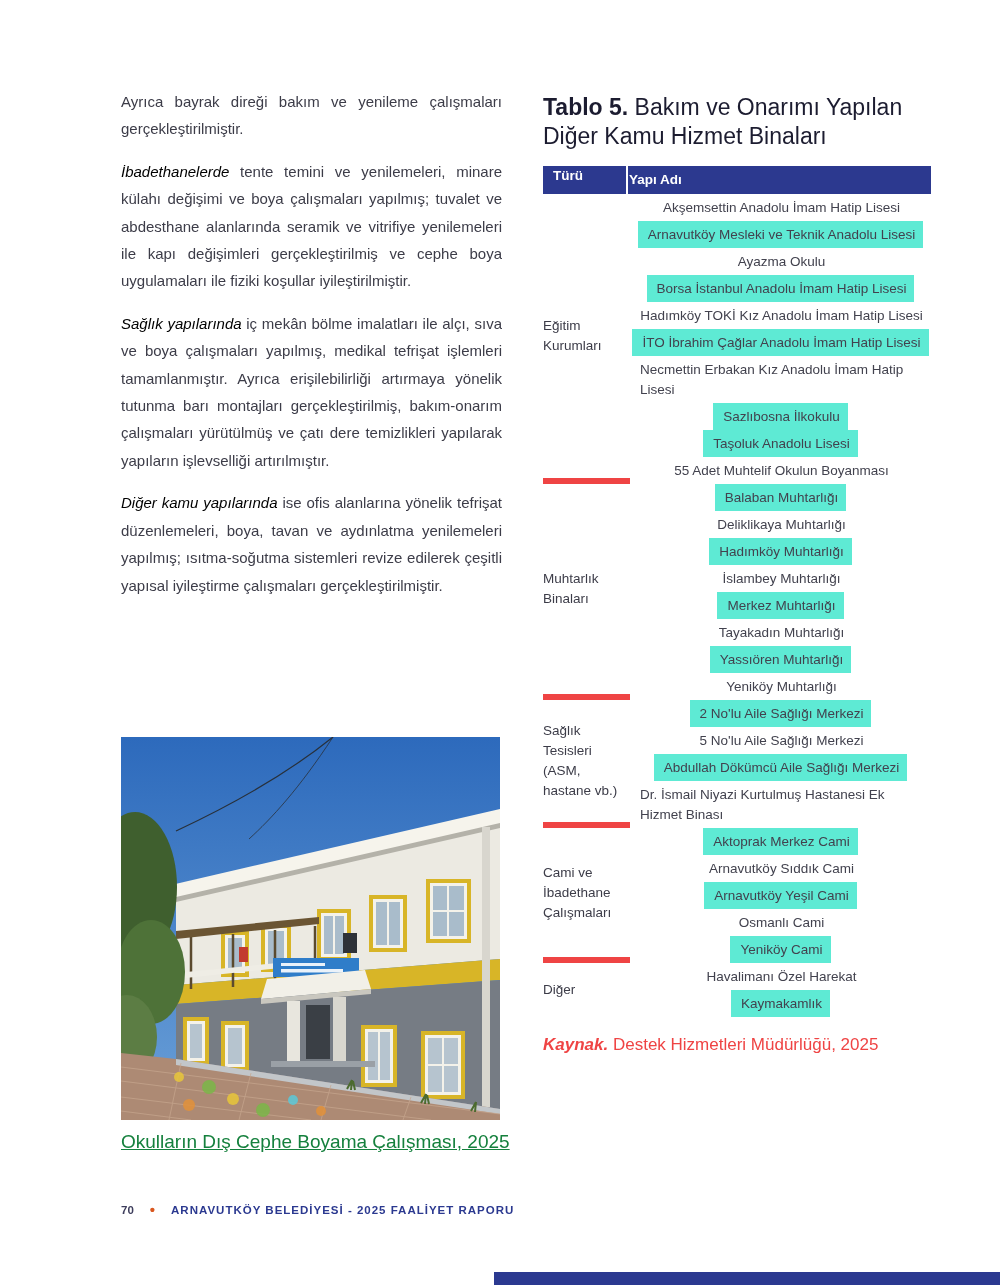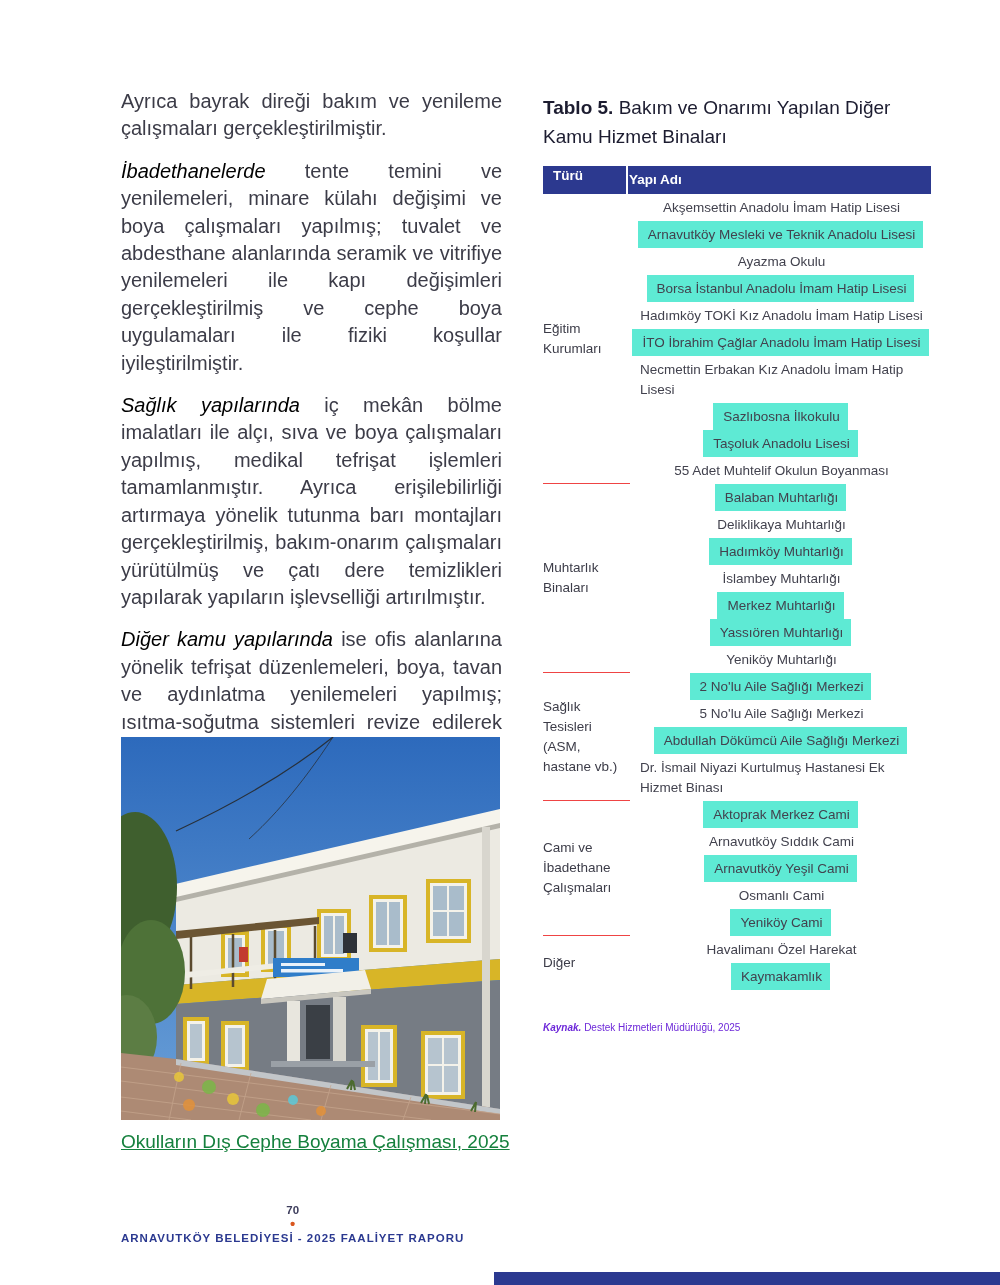--- a/index.html
+++ b/index.html
@@ -1,50 +1,50 @@
 <!DOCTYPE html>
 <html><head>
 <meta charset="utf-8">
 <style>
   html,body{margin:0;padding:0;background:#ffffff;}
   .page{position:relative;width:1000px;height:1285px;background:#ffffff;overflow:hidden;
         font-family:"Liberation Sans",sans-serif;color:#3c3c48;}
 
   
   .left-col{position:absolute;left:121px;top:88px;width:381px;height:645px;overflow:hidden;}
-  .left-col p{margin:0 0 15px 0;font-size:20px;line-height:27.4px;text-align:justify;color:#3c3c48;}
+  .left-col p{margin:0 0 15px 0;font-size:15px;line-height:27.4px;text-align:justify;color:#3c3c48;}
   .left-col p .lead{font-weight:normal;font-style:italic;color:#000000;margin-top:40px;}
 
   
   .photo{position:absolute;left:121px;top:737px;width:379px;height:383px;margin:0;padding:0;}
   .photo svg{display:block;}
   .caption{position:absolute;left:121px;top:1131px;width:400px;font-size:19px;color:#15803d;text-decoration:underline;}
 
   
   .right-col{position:absolute;left:543px;top:93px;width:388px;}
-  .tbl-title{font-size:19px;line-height:29px;color:#1c1c30;margin-bottom:15px;}
+  .tbl-title{font-size:23px;line-height:29px;color:#1c1c30;margin-bottom:15px;}
   .tbl-title .tt-bold{font-weight:bold;}
   .tbl{width:388px;font-size:13.5px;color:#42424e;}
   .tbl-head{display:flex;background:#2c398f;color:#ffffff;font-weight:bold;height:28px;align-items:center;}
   .th-cat{width:85px;box-sizing:border-box;padding-left:10px;border-right:2px solid #ffffff;height:36px;line-height:28px;}
   .th-val{flex:1;padding-left:1px;height:28px;line-height:28px;}
   .group{display:flex;}
   .cat-cell{width:87px;box-sizing:border-box;padding:6px 6px 6px 0;display:flex;align-items:center;
             line-height:20px;color:#3c3c48;}
-  .group:not(:last-child) .cat-cell{border-bottom:1px solid #ef4444;}
+  .group:not(:last-child) .cat-cell{border-bottom:6px solid #ef4444;}
   .rows{flex:1;display:flex;flex-direction:column;align-items:center;}
   .row{box-sizing:border-box;min-height:27px;padding:3.5px 8px 3.5px 10px;line-height:20px;
        display:flex;align-items:center;}
   .row.stripe{background:#5eead4;}
-  .source{margin-top:32px;font-size:10px;color:#6d28d9;}
+  .source{margin-top:18px;font-size:17px;color:#ef4444;}
   .source .src-bold{font-weight:bold;font-style:italic;}
 
   
   .footer{position:absolute;left:121px;top:1204px;font-size:11.5px;letter-spacing:1px;
-          color:#2b3990;font-weight:bold;display:flex;align-items:center;gap:3px;flex-direction:column;}
+          color:#2b3990;font-weight:bold;display:flex;align-items:center;gap:16px;}
   .footer .pg{color:#3d3d5c;letter-spacing:0;}
   .footer .dot{color:#d9571f;font-size:15px;line-height:10px;letter-spacing:0;}
   .accent-bar{position:absolute;left:494px;bottom:0;width:506px;height:13px;background:#2b3990;}
 </style>
 </head>
 <body>
 
 <div class="page">
 
   <div class="left-col">
@@ -223,20 +223,21 @@
             </div>
           </div>
           <div class="group">
             <div class="cat-cell">Muhtarlık Binaları</div>
             <div class="rows">
               <div class="row stripe">Balaban Muhtarlığı</div>
               <div class="row">Deliklikaya Muhtarlığı</div>
               <div class="row stripe">Hadımköy Muhtarlığı</div>
               <div class="row">İslambey Muhtarlığı</div>
               <div class="row stripe">Merkez Muhtarlığı</div>
+              <div class="row">Tayakadın Muhtarlığı</div>
               <div class="row stripe">Yassıören Muhtarlığı</div>
               <div class="row">Yeniköy Muhtarlığı</div>
             </div>
           </div>
           <div class="group">
             <div class="cat-cell">Sağlık Tesisleri (ASM, hastane vb.)</div>
             <div class="rows">
               <div class="row stripe">2 No'lu Aile Sağlığı Merkezi</div>
               <div class="row">5 No'lu Aile Sağlığı Merkezi</div>
               <div class="row stripe">Abdullah Dökümcü Aile Sağlığı Merkezi</div>

